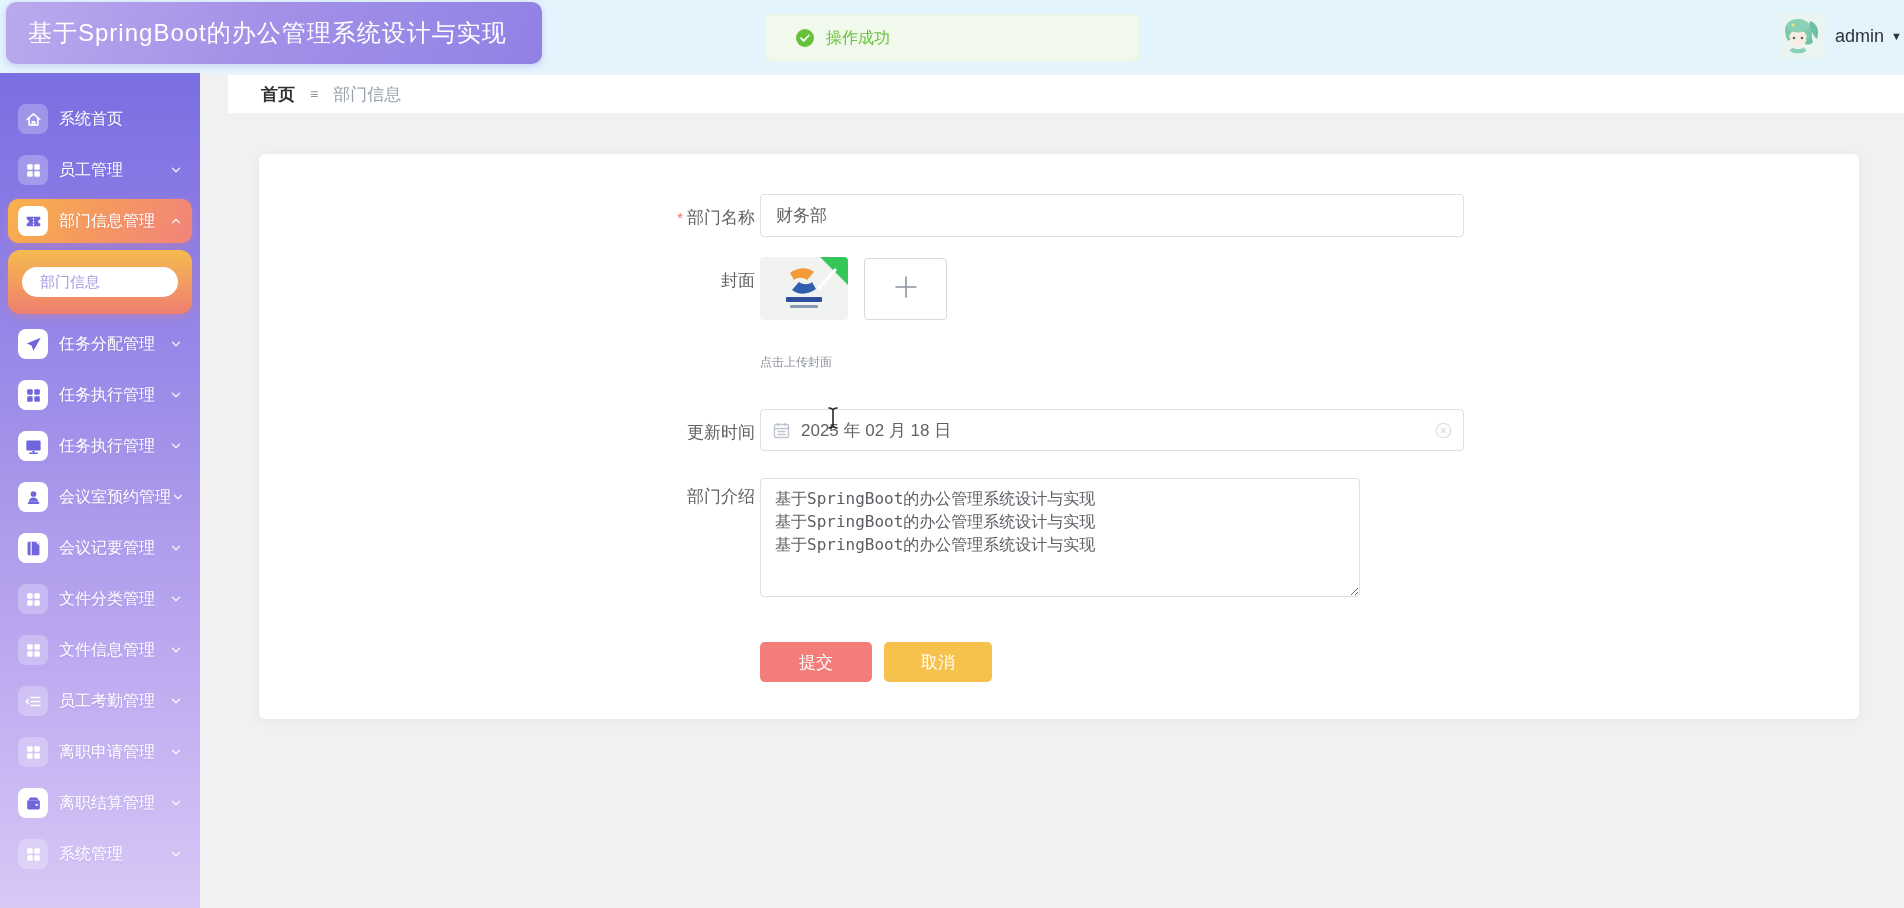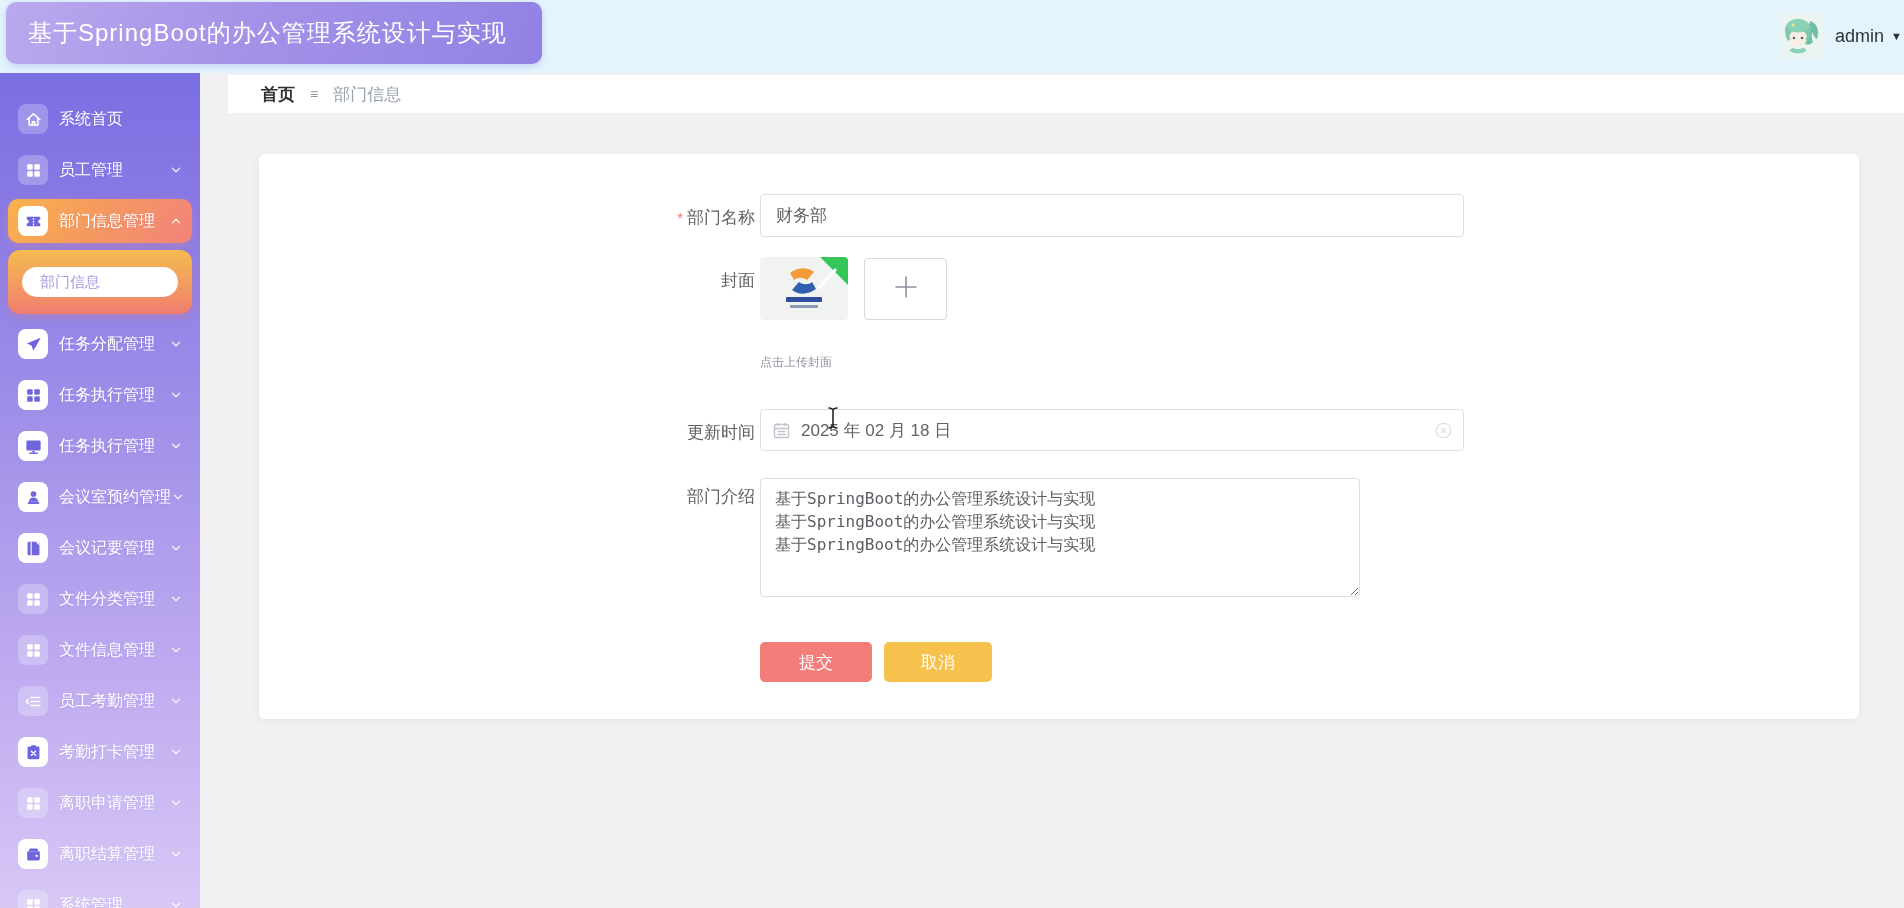--- a/index.html
+++ b/index.html
@@ -82,20 +82,29 @@
 
   .ibeam { position:absolute; left:568px; top:252px; width:12px; height:24px; z-index:6; pointer-events:none; }
 </style>
 </head>
 <body>
 
 <div class="header">
   <div class="title-pill">
     <span>基于SpringBoot的办公管理系统设计与实现</span>
   </div>
+  <div class="toast">
+    <span class="t-icon">
+      <svg viewBox="0 0 18 18">
+          <circle cx="9" cy="9" r="9" fill="#67c23a"></circle>
+          <path d="m5 9.2 2.7 2.7 5-5.4" fill="none" stroke="#fff" stroke-width="1.8" stroke-linecap="round" stroke-linejoin="round"></path>
+        </svg>
+    </span>
+    <span class="t-text">操作成功</span>
+  </div>
   <div class="user-area">
     <span class="avatar">
       <svg viewBox="0 0 46 46">
         <rect width="46" height="46" rx="5" fill="#eaf4f0"></rect>
         <path d="M31 8c7 2 10 10 7 18-3-2-5-7-5-7s-1 6 1 10c-3 4-8 2-8 2z" fill="#6fbfa4"></path>
         <ellipse cx="19" cy="17" rx="13" ry="11" fill="#7ec9ae"></ellipse>
         <ellipse cx="19" cy="25" rx="9" ry="8" fill="#f9ece2"></ellipse>
         <ellipse cx="19" cy="13" rx="11.5" ry="6.5" fill="#8ad1b6"></ellipse>
         <path d="M8.5 17c-1 4 0 8 2 10M29.5 17c1 4 0 8-2 10" stroke="#7ec9ae" stroke-width="3" fill="none"></path>
         <circle cx="15" cy="25" r="1.3" fill="#4a6d60"></circle>
@@ -264,35 +273,20 @@
       </span>
   </div>
     <div class="menu-item">
     <span class="icon-box ic-light">
         <svg viewBox="0 0 24 24" fill="none" stroke="currentColor" stroke-width="2" stroke-linecap="round">
           <path d="M9 7h11M9 12h11M9 17h11"></path>
           <path d="M5.5 9.5 3 12l2.5 2.5"></path>
         </svg>
       </span>
     <span class="menu-label">员工考勤管理</span>
-    <span class="chev">
-        <svg viewBox="0 0 24 24" fill="none" stroke="currentColor" stroke-width="2.4" stroke-linecap="round" stroke-linejoin="round">
-          <path d="m6 9 6 6 6-6"></path>
-        </svg>
-      </span>
-  </div>
-    <div class="menu-item">
-    <span class="icon-box ic-solid">
-        <svg viewBox="0 0 24 24" fill="currentColor">
-          <rect x="4.5" y="4.5" width="15" height="16" rx="1.8"></rect>
-          <rect x="9" y="2.8" width="6" height="3.4" rx="1"></rect>
-          <path d="m9.4 10.4 5.2 5.2m0-5.2-5.2 5.2" stroke="#fff" stroke-width="1.8" stroke-linecap="round"></path>
-        </svg>
-      </span>
-    <span class="menu-label">考勤打卡管理</span>
     <span class="chev">
         <svg viewBox="0 0 24 24" fill="none" stroke="currentColor" stroke-width="2.4" stroke-linecap="round" stroke-linejoin="round">
           <path d="m6 9 6 6 6-6"></path>
         </svg>
       </span>
   </div>
     <div class="menu-item">
     <span class="icon-box ic-light">
         <svg viewBox="0 0 24 24" fill="currentColor">
           <rect x="4" y="4" width="7" height="7" rx="1.4"></rect>

